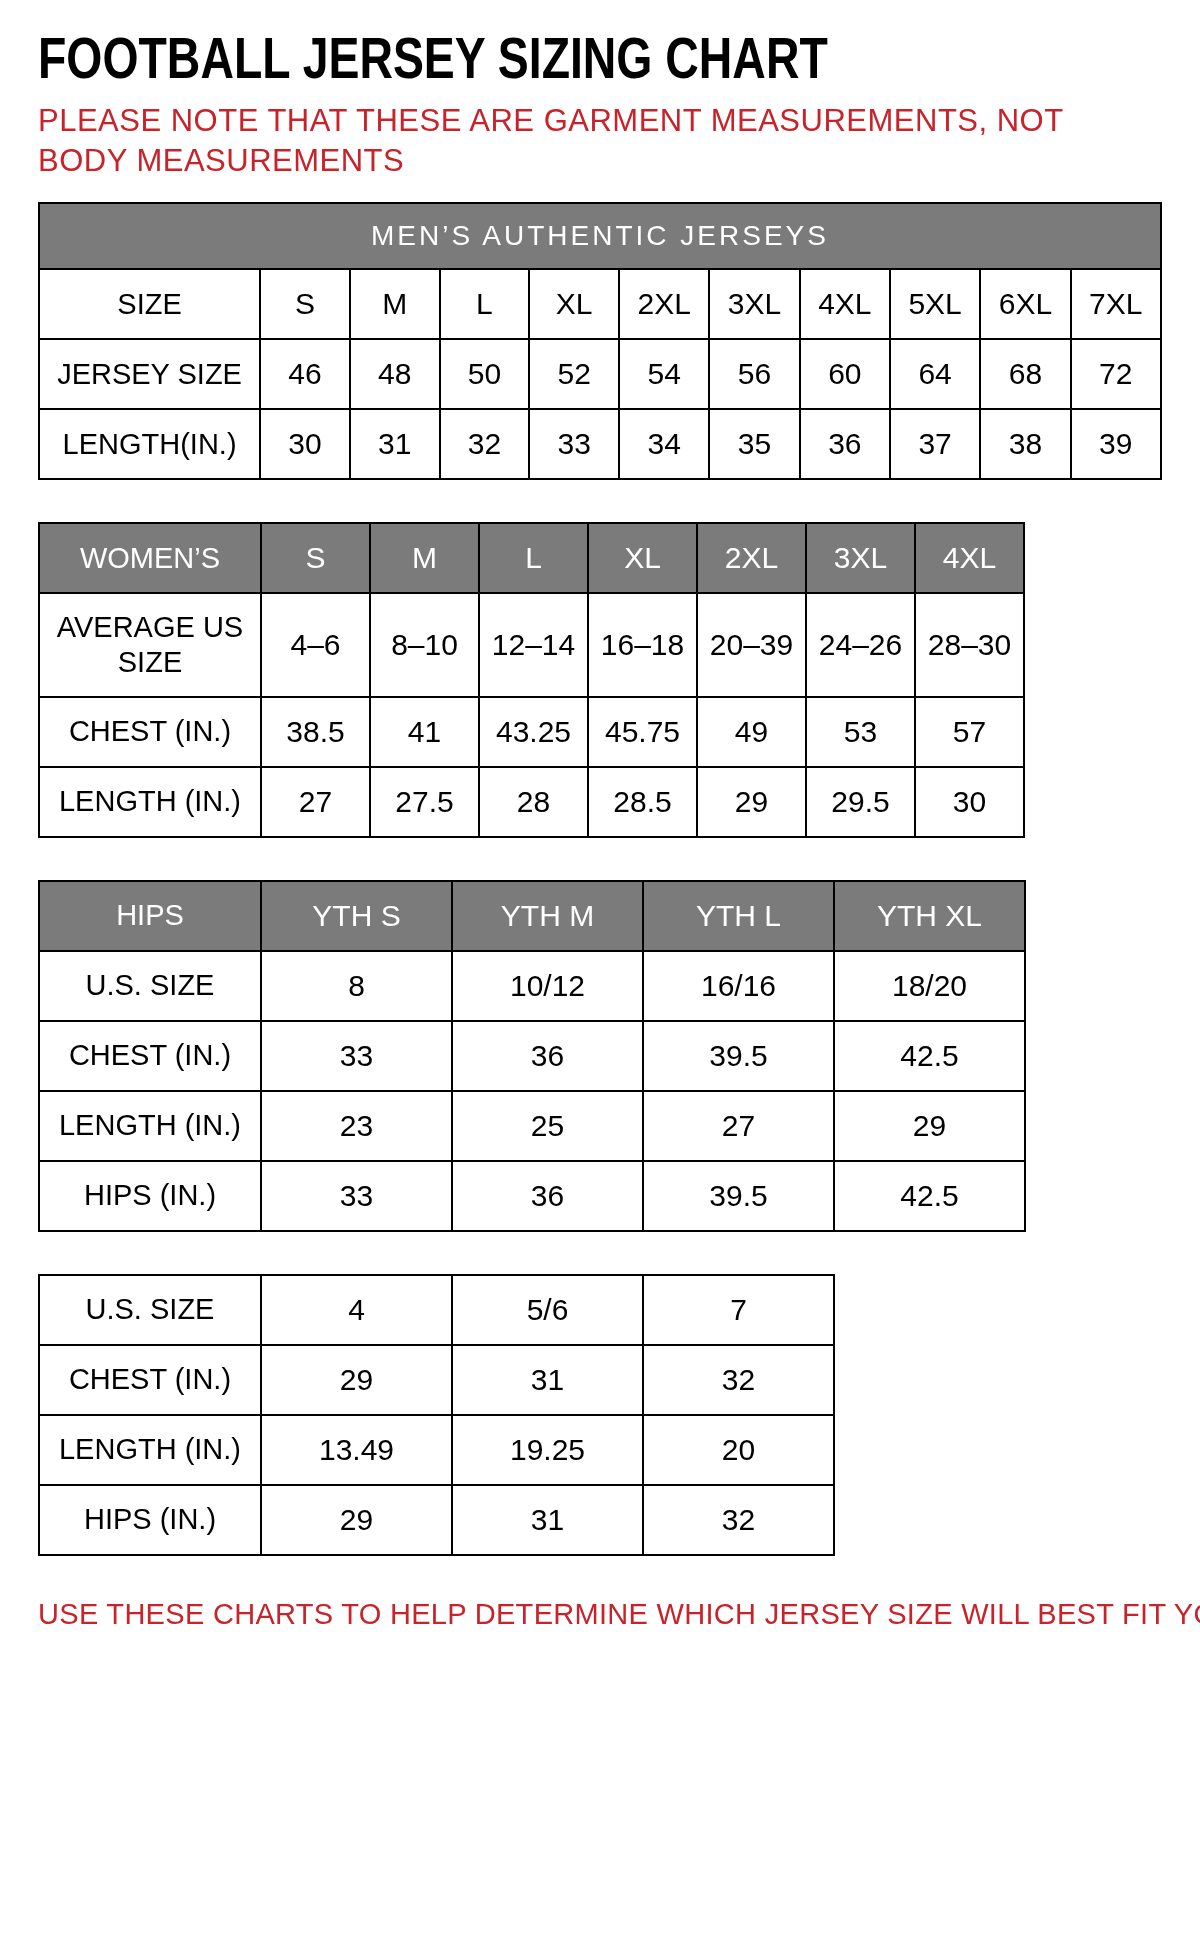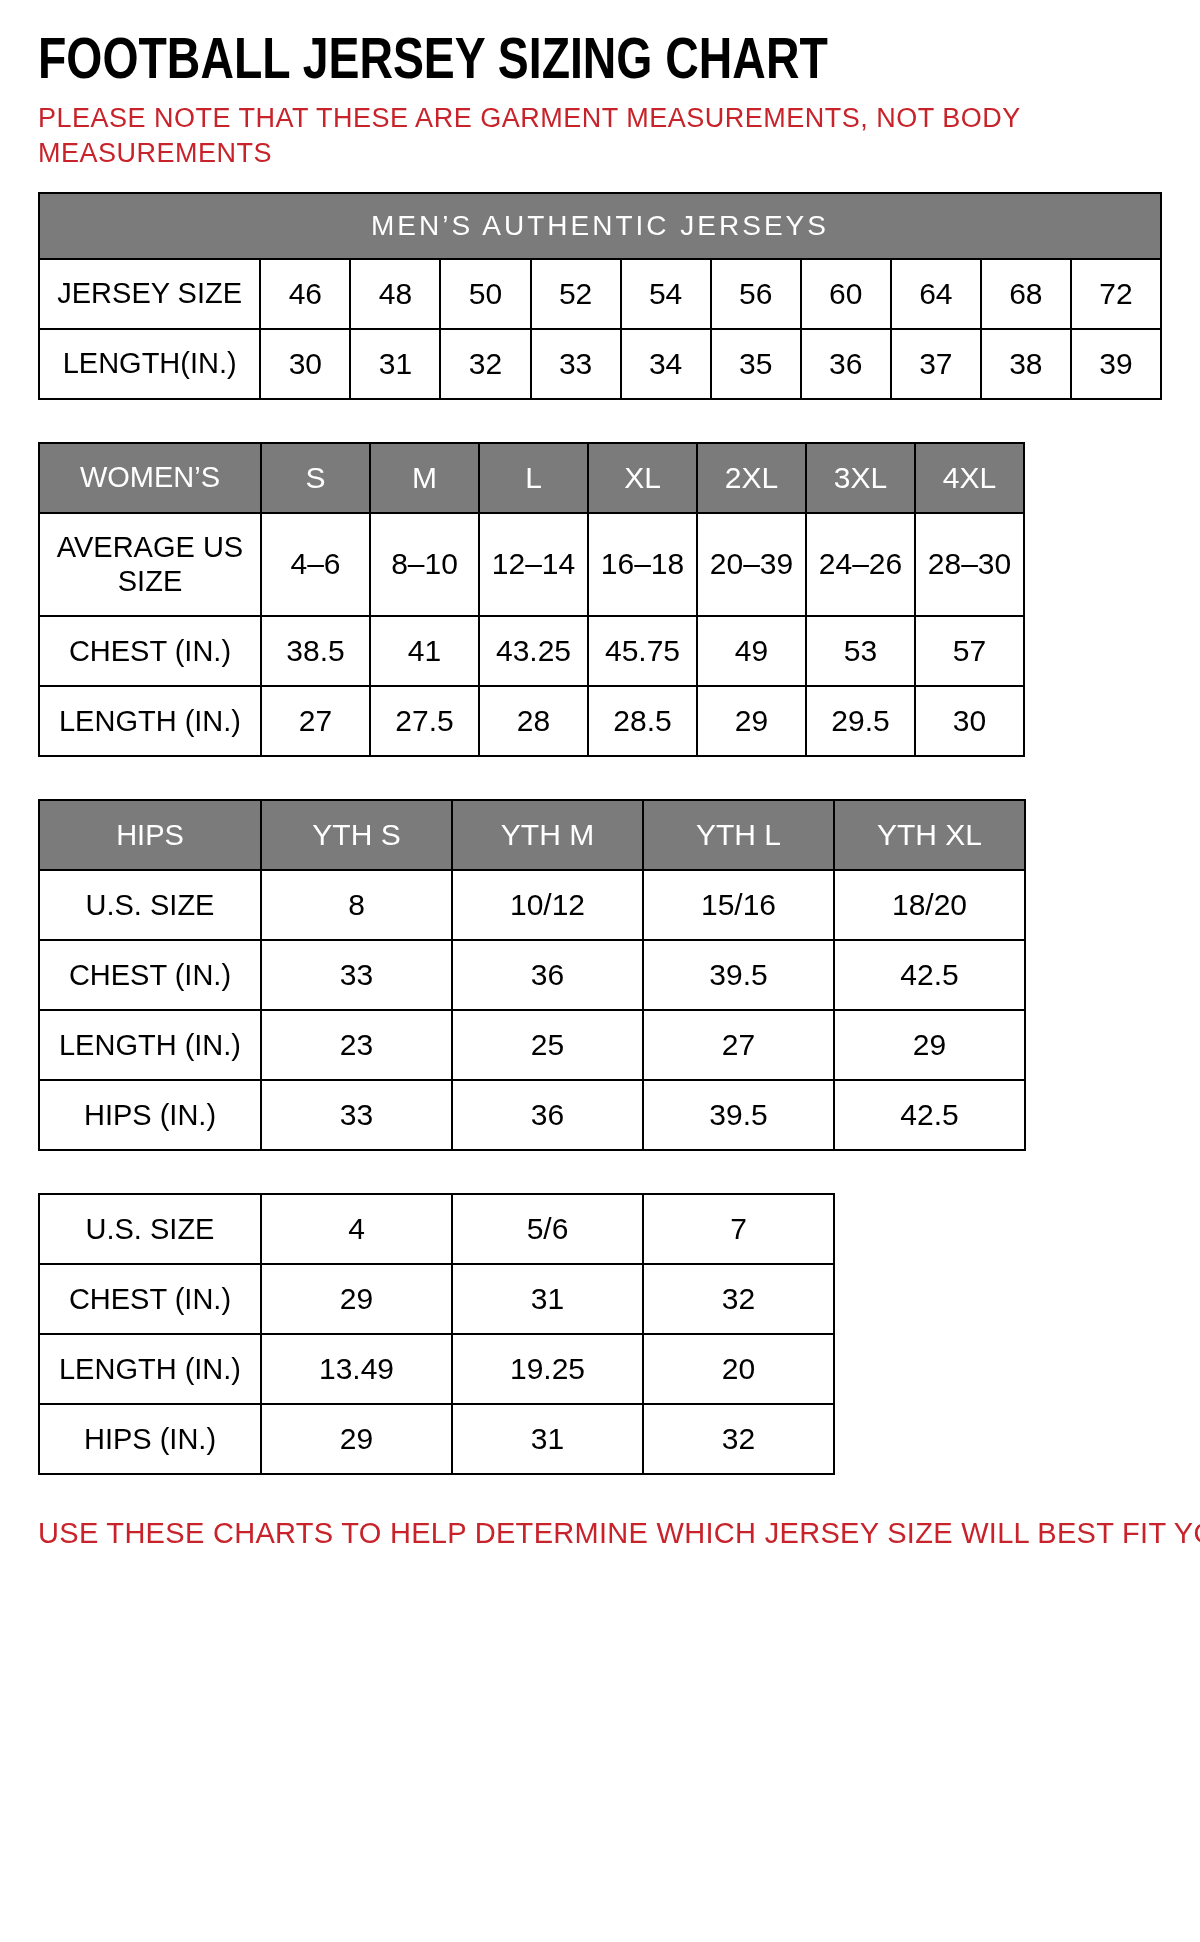--- a/index.html
+++ b/index.html
@@ -18,21 +18,21 @@
     letter-spacing: 0px;
     white-space: nowrap;
     transform: scaleX(0.80);
     transform-origin: left center;
     margin-bottom: 10px;
     color: #000;
   }
 
   .note {
     color: var(--accent-red, #c8232a);
-    font-size: 27px;
+    font-size: 31px;
     line-height: 1.28;
     max-width: 1100px;
     margin-bottom: 22px;
     letter-spacing: 0.5px;
   }
 
   table.size-table {
     border-collapse: collapse;
     table-layout: fixed;
     margin-bottom: 42px;
@@ -93,20 +93,33 @@
       <col class="col-mens">
         <col class="col-mens">
         <col class="col-mens">
         <col class="col-mens">
         <col class="col-mens">
     </colgroup>
     <tbody>
       <tr class="title-row">
         <td colspan="11">MEN’S AUTHENTIC JERSEYS</td>
       </tr>
+    <tr>
+          <td class="row-label">SIZE</td>
+          <td class="cell">S</td>
+          <td class="cell">M</td>
+          <td class="cell">L</td>
+          <td class="cell">XL</td>
+          <td class="cell">2XL</td>
+          <td class="cell">3XL</td>
+          <td class="cell">4XL</td>
+          <td class="cell">5XL</td>
+          <td class="cell">6XL</td>
+          <td class="cell">7XL</td>
+        </tr>
         <tr>
           <td class="row-label">JERSEY SIZE</td>
           <td class="cell">46</td>
           <td class="cell">48</td>
           <td class="cell">50</td>
           <td class="cell">52</td>
           <td class="cell">54</td>
           <td class="cell">56</td>
           <td class="cell">60</td>
           <td class="cell">64</td>
@@ -197,21 +210,21 @@
           <td class="row-label">HIPS</td>
           <td class="cell">YTH S</td>
           <td class="cell">YTH M</td>
           <td class="cell">YTH L</td>
           <td class="cell">YTH XL</td>
         </tr>
         <tr>
           <td class="row-label">U.S. SIZE</td>
           <td class="cell">8</td>
           <td class="cell">10/12</td>
-          <td class="cell">15/16</td>
+          <td class="cell">16/16</td>
           <td class="cell">18/20</td>
         </tr>
         <tr>
           <td class="row-label">CHEST (IN.)</td>
           <td class="cell">33</td>
           <td class="cell">36</td>
           <td class="cell">39.5</td>
           <td class="cell">42.5</td>
         </tr>
         <tr>

